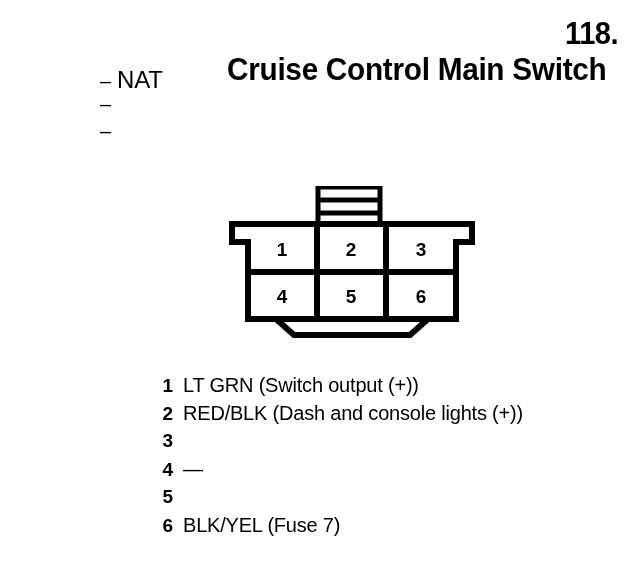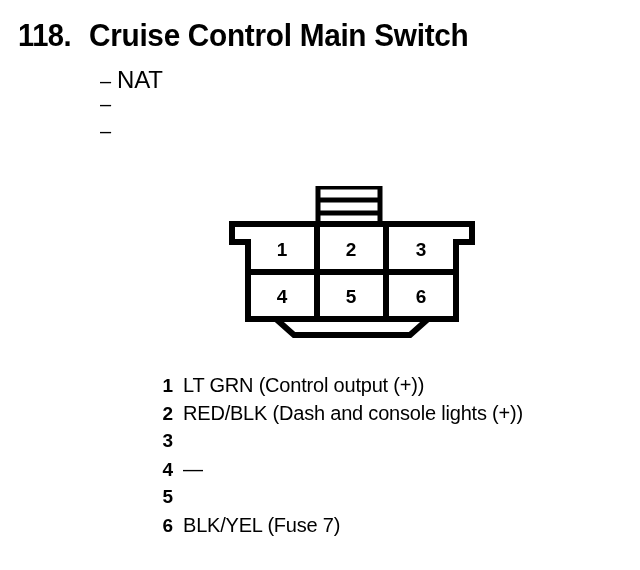--- a/index.html
+++ b/index.html
@@ -19,22 +19,23 @@
   }
 
   
   #title-block {
     position: absolute;
     left: 18px;
     top: 16px;
     width: 604px;
     height: 40px;
     display: flex;
-    align-items: center;
+    align-items: flex-end;
     white-space: nowrap;
+    flex-direction: column;
   }
   #title-number {
     font-size: 31px;
     font-weight: bold;
     letter-spacing: -0.5px;
     transform: scaleX(0.94);
     transform-origin: left bottom;
   }
   #title-text {
     font-size: 31px;
@@ -173,21 +174,21 @@
     <text class="pin-number-text" x="193" y="70">3</text>
     <text class="pin-number-text" x="54" y="117">4</text>
     <text class="pin-number-text" x="123" y="117">5</text>
     <text class="pin-number-text" x="193" y="117">6</text>
   </svg>
 </div>
 
 <div id="pin-legend">
   <div class="legend-row">
     <span class="legend-num">1</span>
-    <span class="legend-desc">LT GRN (Control output (+))</span>
+    <span class="legend-desc">LT GRN (Switch output (+))</span>
   </div>
   <div class="legend-row">
     <span class="legend-num">2</span>
     <span class="legend-desc">RED/BLK (Dash and console lights (+))</span>
   </div>
   <div class="legend-row">
     <span class="legend-num">3</span>
   </div>
   <div class="legend-row">
     <span class="legend-num">4</span>

